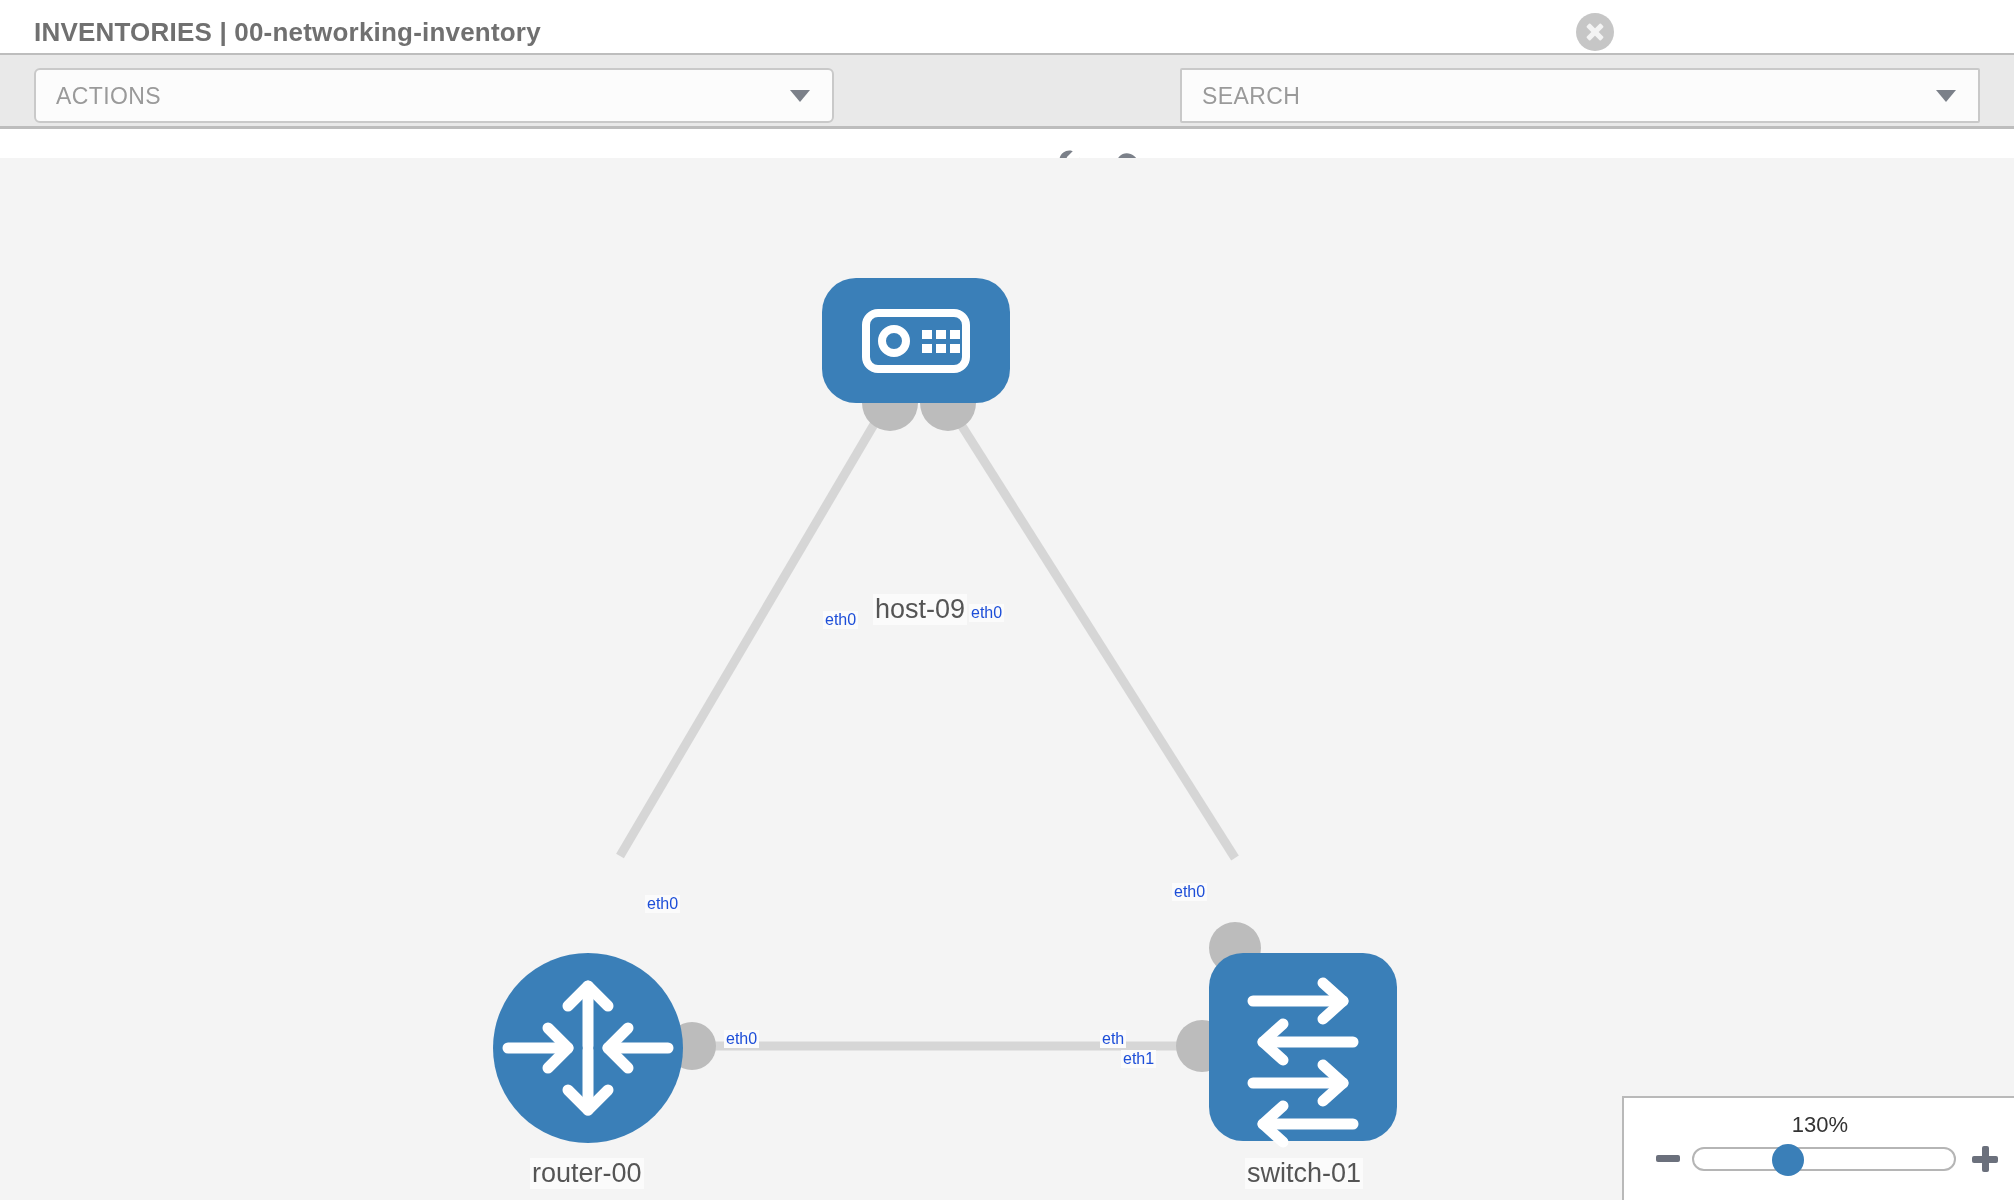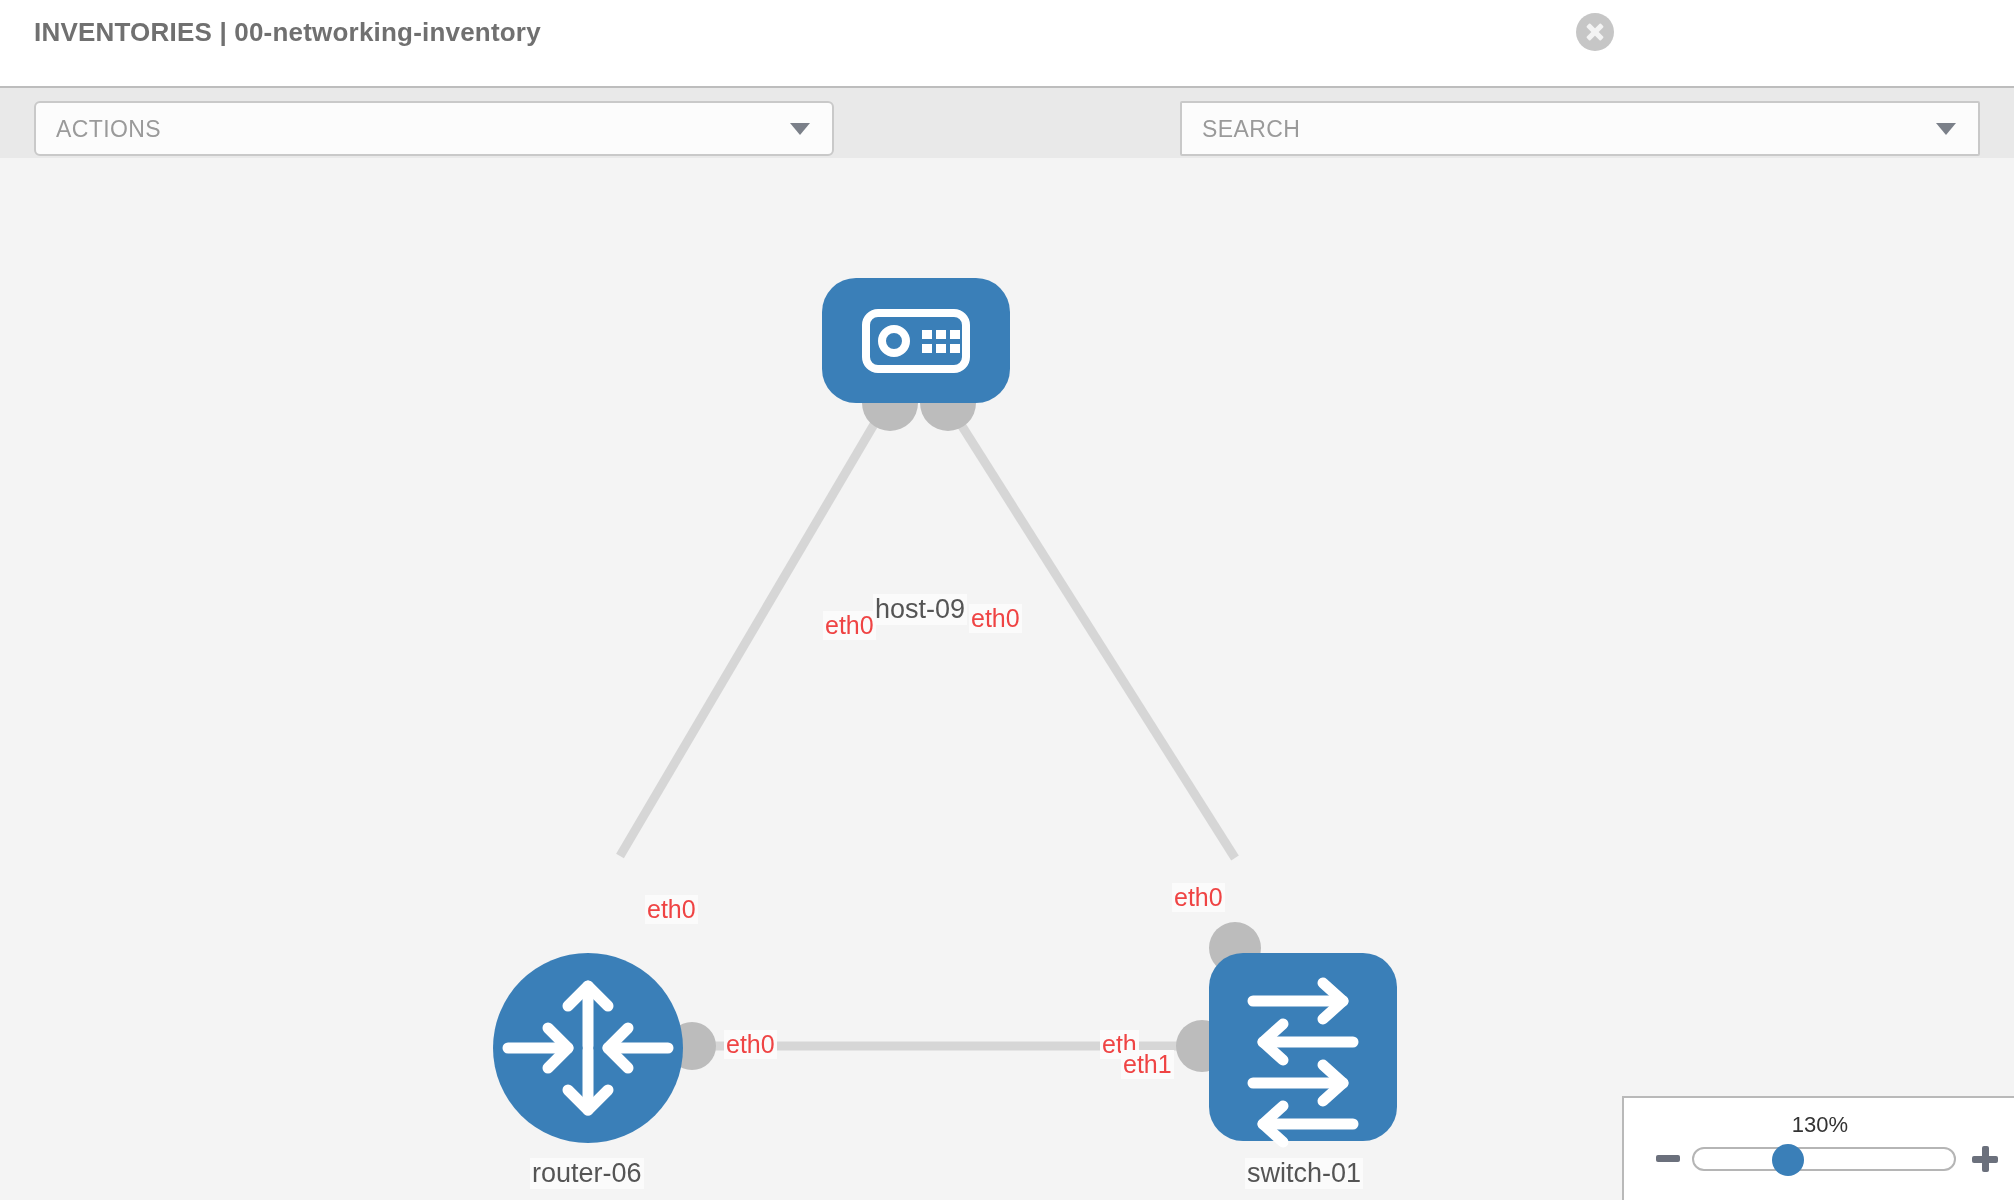--- a/index.html
+++ b/index.html
@@ -52,23 +52,23 @@
     height: 5px;
     background: #f3f3f3;
     border-radius: 1px;
   }
   .close-btn .x-bar.a { transform: translate(-50%,-50%) rotate(45deg); }
   .close-btn .x-bar.b { transform: translate(-50%,-50%) rotate(-45deg); }
 
   
   .toolbar {
     position: absolute;
-    left: 0; top: 86px;
+    left: 0; top: 53px;
     width: 2014px;
-    height: 96px;
+    height: 76px;
     background: #e9e9e9;
     border-top: 2px solid #bdbdbd;
     border-bottom: 3px solid #bdbdbd;
     box-sizing: border-box;
   }
   .actions-select {
     position: absolute;
     left: 34px;
     top: 13px;
     width: 800px;
@@ -149,22 +149,22 @@
   .node-label {
     position: absolute;
     font-size: 27px;
     color: #555555;
     background: #fbfbfb;
     white-space: nowrap;
     padding: 0 2px;
   }
   .port-label {
     position: absolute;
-    font-size: 25px;
-    color: #ef4444;
+    font-size: 16px;
+    color: #1d4ed8;
     background: #fbfbfb;
     white-space: nowrap;
     padding: 0 2px;
   }
 
   
   .zoom-panel {
     position: absolute;
     left: 1622px;
     top: 1096px;
@@ -330,21 +330,21 @@
         <line x1="1253" y1="925" x2="1343" y2="925"></line>
         <polyline points="1323,907 1343,925 1323,943"></polyline>
 
         <line x1="1353" y1="966" x2="1263" y2="966"></line>
         <polyline points="1283,948 1263,966 1283,984"></polyline>
       </g>
     </g>
   </svg>
 
   <div class="node-label" style="left:873px; top:436px;">host-09</div>
-  <div class="node-label" style="left:530px; top:1000px;">router-06</div>
+  <div class="node-label" style="left:530px; top:1000px;">router-00</div>
   <div class="node-label" style="left:1245px; top:1000px;">switch-01</div>
 
   <div class="port-label" style="left:823px; top:453px;">eth0</div>
   <div class="port-label" style="left:969px; top:446px;">eth0</div>
 
   <div class="port-label" style="left:645px; top:737px;">eth0</div>
   <div class="port-label" style="left:724px; top:872px;">eth0</div>
 
   <div class="port-label" style="left:1172px; top:725px;">eth0</div>
   <div class="port-label" style="left:1100px; top:872px;">eth</div>

